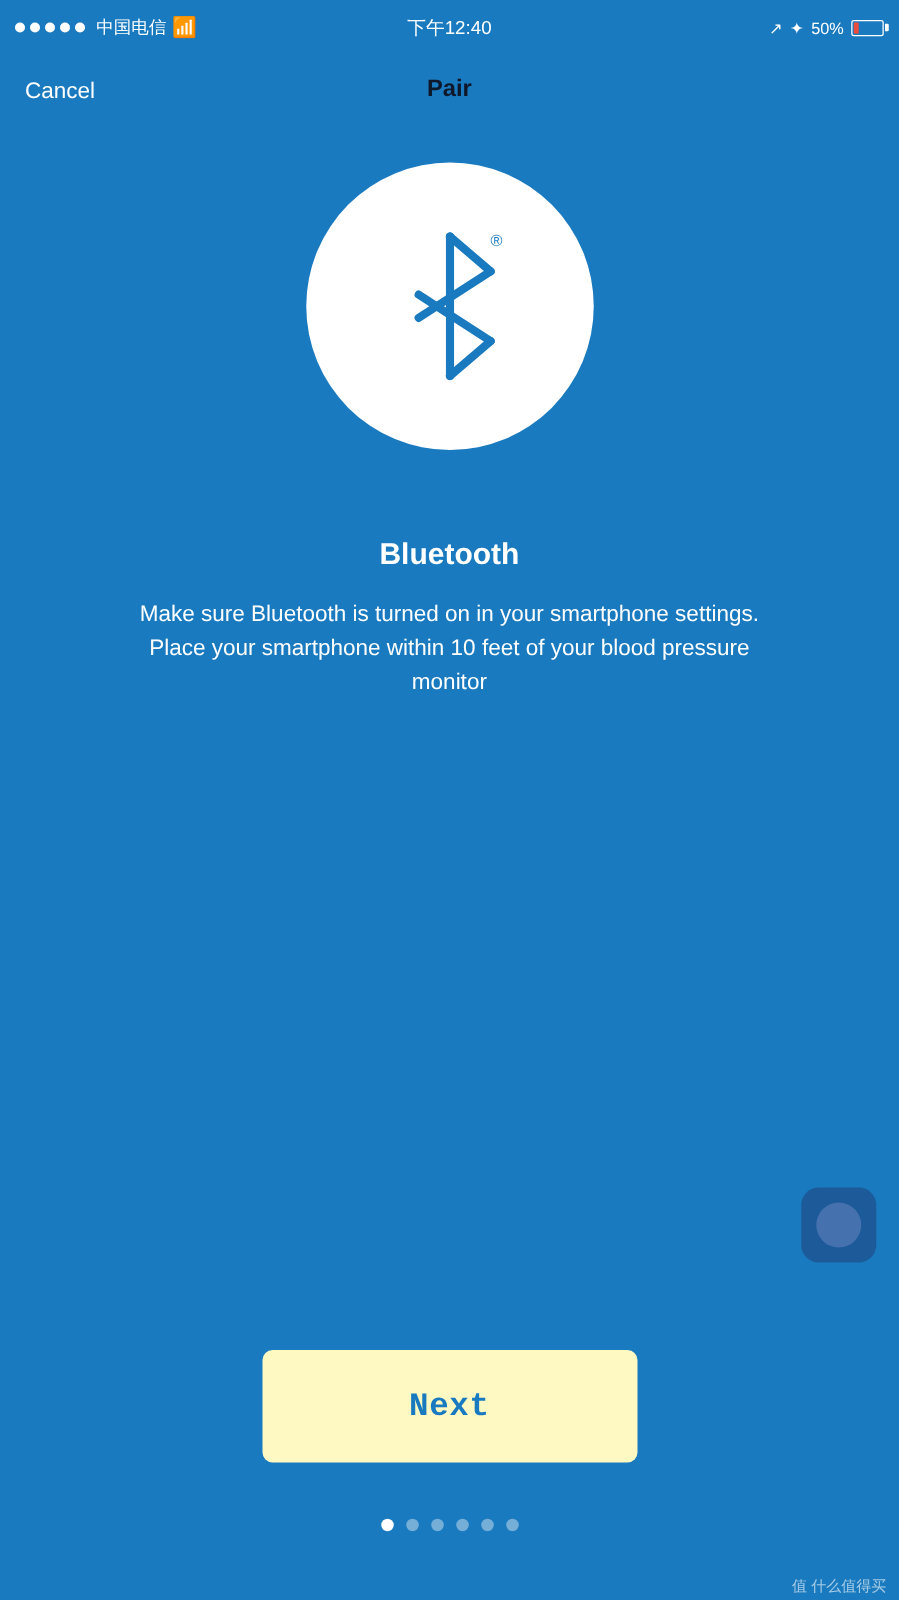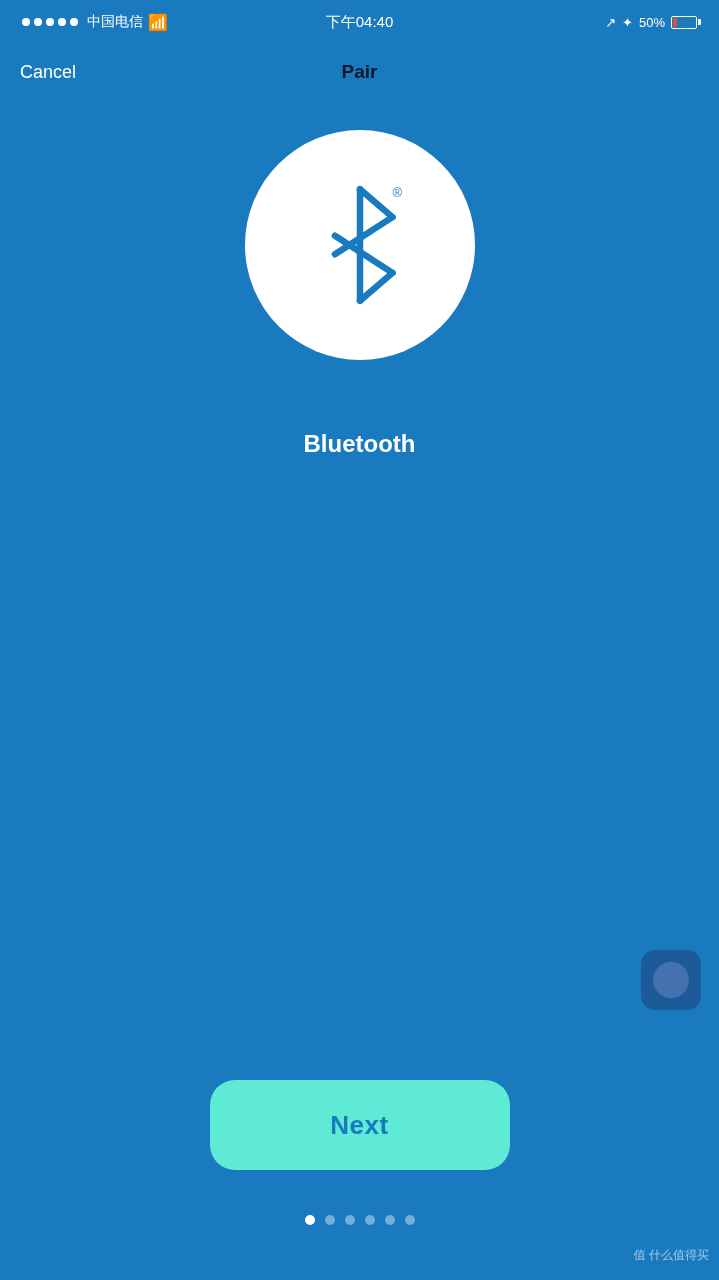--- a/index.html
+++ b/index.html
@@ -15,21 +15,21 @@
       color: white;
     }
 
     
     .status-bar {
       width: 100%;
       height: 44px;
       display: flex;
       align-items: center;
       justify-content: space-between;
-      padding: 0 22px;
+      padding: 0 12px;
       font-size: 13px;
       color: white;
     }
 
     .status-left {
       display: flex;
       align-items: center;
       gap: 5px;
     }
 
@@ -173,28 +173,29 @@
       position: absolute;
       bottom: 110px;
       left: 50%;
       transform: translateX(-50%);
       width: 300px;
     }
 
     .next-button {
       width: 100%;
       height: 90px;
-      background: #5eead4;
+      background: #fef9c3;
       border: none;
-      border-radius: 25px;
+      border-radius: 8px;
       font-size: 26px;
       font-weight: 700;
       color: #1a7abf;
       cursor: pointer;
       letter-spacing: 0.5px;
+      font-family: Liberation Mono, monospace;
     }
 
     
     .page-dots {
       position: absolute;
       bottom: 55px;
       left: 50%;
       transform: translateX(-50%);
       display: flex;
       gap: 10px;
@@ -229,42 +230,42 @@
     .assistive-touch-inner {
       width: 36px;
       height: 36px;
       border-radius: 50%;
       background: rgba(80, 120, 180, 0.8);
     }
 
     
     .watermark {
       position: absolute;
-      bottom: 16px;
+      bottom: 2px;
       right: 10px;
       font-size: 12px;
       color: rgba(255,255,255,0.6);
     }
   </style>
 </head>
 <body>
 
 <div class="status-bar">
   <div class="status-left">
     <div class="status-dots">
       <div class="status-dot"></div>
       <div class="status-dot"></div>
       <div class="status-dot"></div>
       <div class="status-dot"></div>
       <div class="status-dot"></div>
     </div>
     <span class="status-carrier">中国电信</span>
     <span class="status-wifi">📶</span>
   </div>
-  <span class="status-center">下午04:40</span>
+  <span class="status-center">下午12:40</span>
   <div class="status-right">
     <span style="font-size:13px;">↗</span>
     <span style="font-size:13px;">✦</span>
     <span>50%</span>
     <div class="battery-icon">
       <div class="battery-fill"></div>
     </div>
   </div>
 </div>
 
@@ -283,20 +284,21 @@
       <line x1="90" y1="40" x2="28" y2="80" stroke="#1a7abf" stroke-width="7" stroke-linecap="round"></line>
       <line x1="55" y1="130" x2="90" y2="100" stroke="#1a7abf" stroke-width="7" stroke-linecap="round"></line>
       <line x1="90" y1="100" x2="28" y2="60" stroke="#1a7abf" stroke-width="7" stroke-linecap="round"></line>
 
       <text x="90" y="18" font-size="14" fill="#1a7abf" font-family="Helvetica">®</text>
     </svg>
   </div>
 
   <h2 class="bluetooth-title">Bluetooth</h2>
 
+  <p class="bluetooth-desc">Make sure Bluetooth is turned on in your smartphone settings. Place your smartphone within 10 feet of your blood pressure monitor</p>
 </div>
 
 <div class="assistive-touch">
   <div class="assistive-touch-inner"></div>
 </div>
 
 <div class="next-button-container">
   <button class="next-button">Next</button>
 </div>
 

